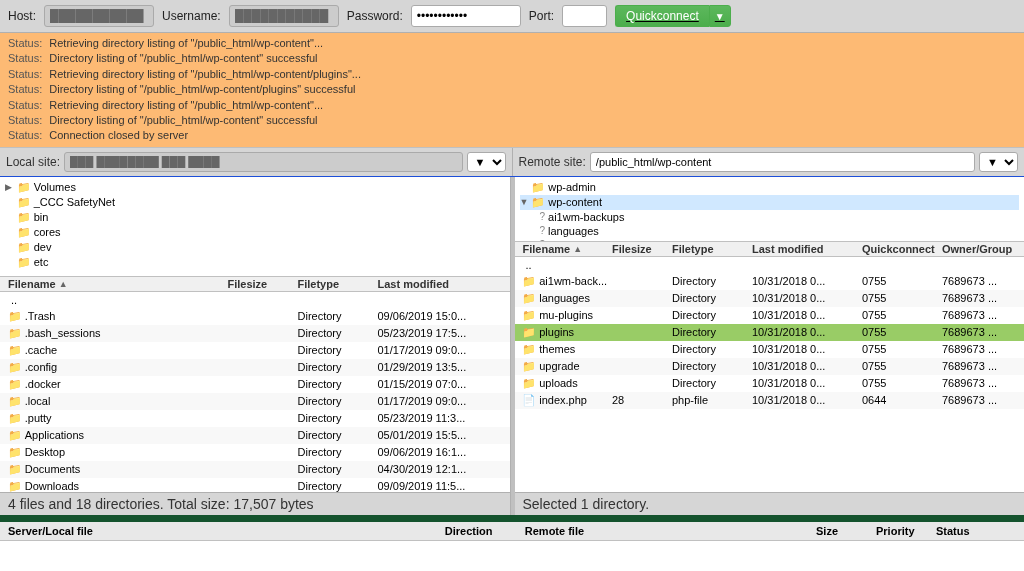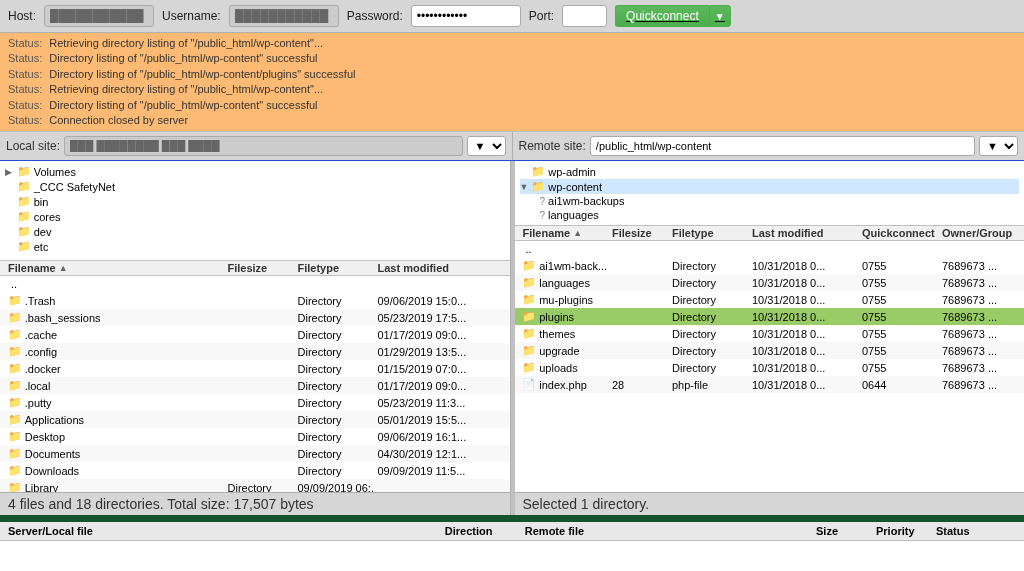--- a/index.html
+++ b/index.html
@@ -278,20 +278,24 @@
   <div class="status-line">
     <span class="status-label">Status:</span>
     <span>Retrieving directory listing of "/public_html/wp-content"...</span>
   </div>
   <div class="status-line">
     <span class="status-label">Status:</span>
     <span>Directory listing of "/public_html/wp-content" successful</span>
   </div>
   <div class="status-line">
     <span class="status-label">Status:</span>
+    <span>Retrieving directory listing of "/public_html/wp-content/plugins"...</span>
+  </div>
+  <div class="status-line">
+    <span class="status-label">Status:</span>
     <span>Directory listing of "/public_html/wp-content/plugins" successful</span>
   </div>
   <div class="status-line">
     <span class="status-label">Status:</span>
     <span>Retrieving directory listing of "/public_html/wp-content"...</span>
   </div>
   <div class="status-line">
     <span class="status-label">Status:</span>
     <span>Directory listing of "/public_html/wp-content" successful</span>
   </div>

